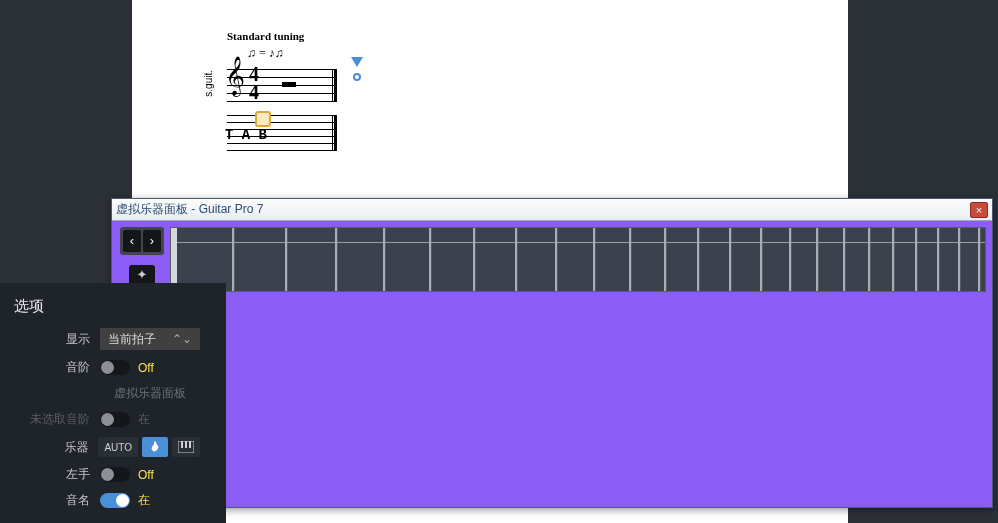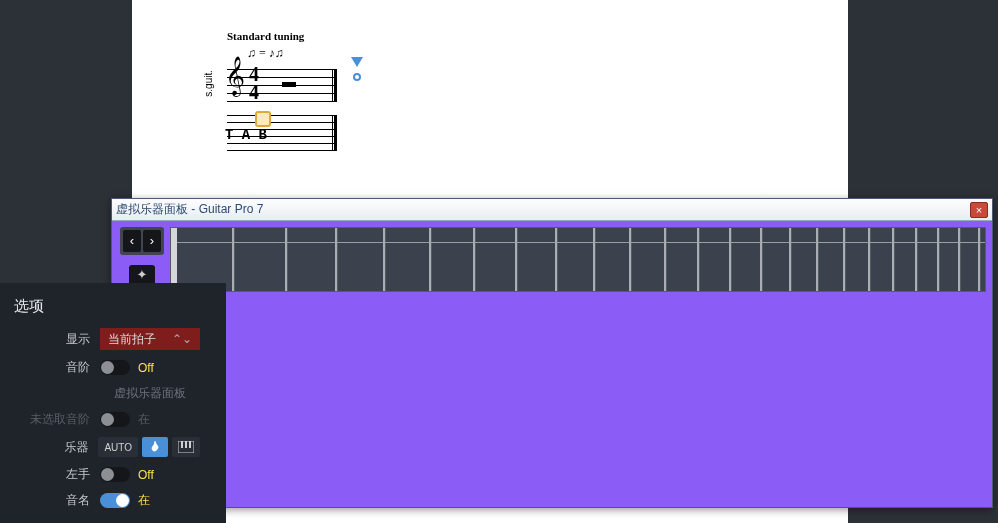--- a/index.html
+++ b/index.html
@@ -126,21 +126,21 @@
     width: 226px; height: 240px;
     background: #1f232a;
     padding: 14px 14px 10px 14px;
     color: #c8cacd;
   }
   .options h3 { font-size: 15px; font-weight: normal; color:#e8e9ea; margin-bottom:12px; }
   .opt-row { display:flex; align-items:center; margin:9px 12px; font-size:12px; }
   .opt-row .lbl { width: 64px; text-align: right; margin-right: 10px; color:#c5c7c9; }
   .opt-row.disabled .lbl, .opt-row.disabled .val { color:#5a5e64; }
   .select {
-    flex:1; height:22px; background:#7f1d1d; border:none;
+    flex:1; height:22px; background:#404040; border:none;
     display:flex; align-items:center; justify-content:space-between;
     padding:0 8px; color:#ddd; cursor:pointer;
   }
   .select .chev { font-size:12px; color:#aaa; }
   .note-text { flex:1; text-align:center; color:#6d727a; font-size:12px; }
   .toggle {
     width:30px; height:15px; background:#14161a; border-radius:8px; position:relative; margin-right:8px; cursor:pointer;
   }
   .toggle .knob { position:absolute; top:1px; left:1px; width:13px; height:13px; border-radius:50%; background:#8c8f94; }
   .toggle.on { background:#4a90d9; }

